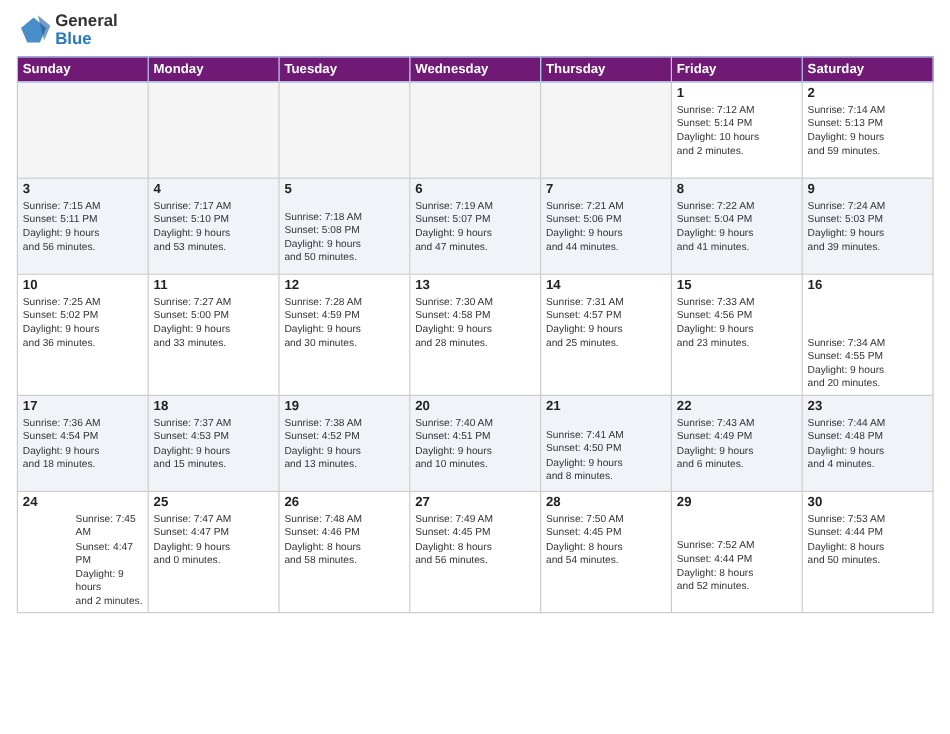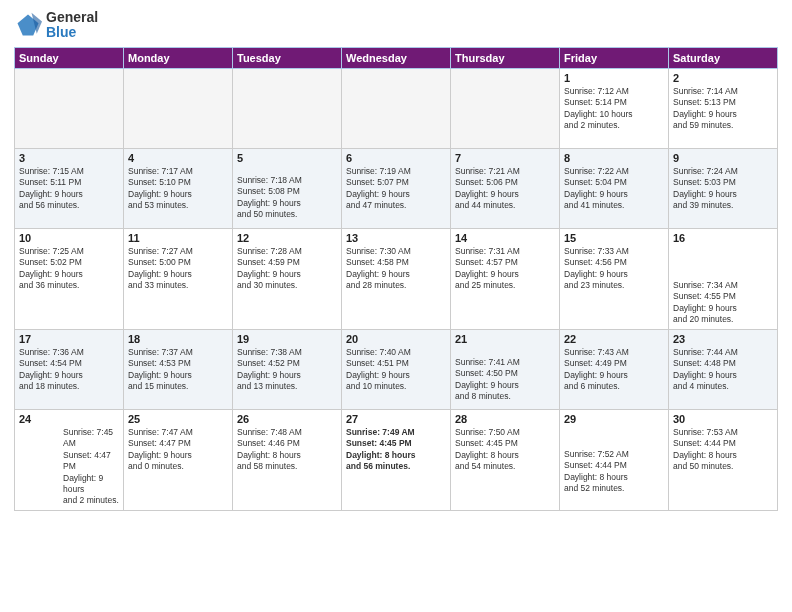--- a/index.html
+++ b/index.html
@@ -322,21 +322,21 @@
           </td>
           <td>
             <span class="day-num">26</span>
             <div class="day-info" style="white-space: pre-line;">Sunrise: 7:48 AM
 Sunset: 4:46 PM
 Daylight: 8 hours
 and 58 minutes.</div>
           </td>
           <td>
             <span class="day-num">27</span>
-            <div class="day-info" style="white-space: pre-line; font-weight: bold;">Sunrise: 7:49 AM
+            <div class="day-info" style="white-space: pre-line;">Sunrise: 7:49 AM
 Sunset: 4:45 PM
 Daylight: 8 hours
 and 56 minutes.</div>
           </td>
           <td>
             <span class="day-num">28</span>
             <div class="day-info" style="white-space: pre-line;">Sunrise: 7:50 AM
 Sunset: 4:45 PM
 Daylight: 8 hours
 and 54 minutes.</div>

